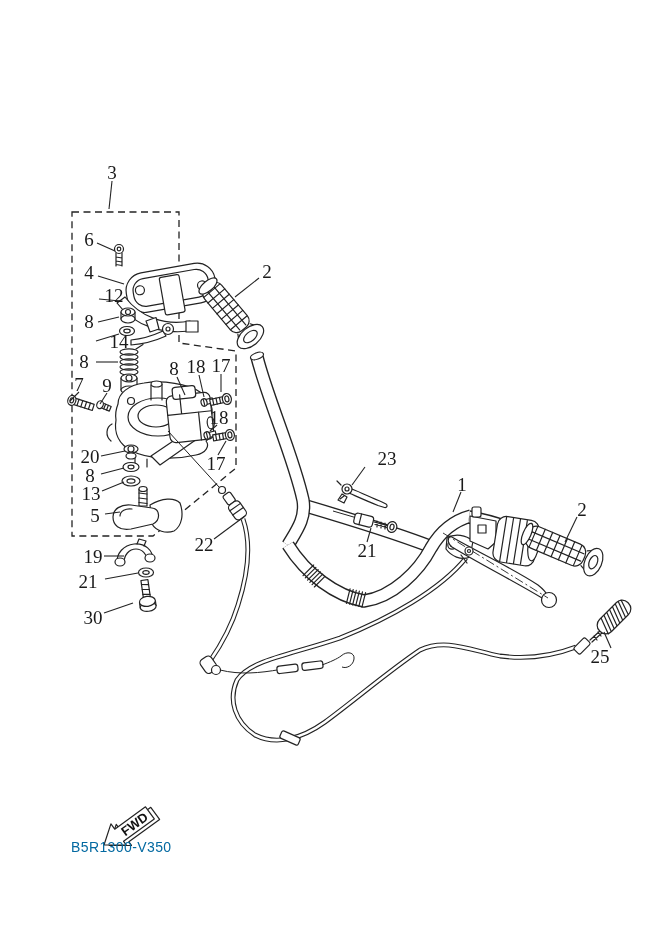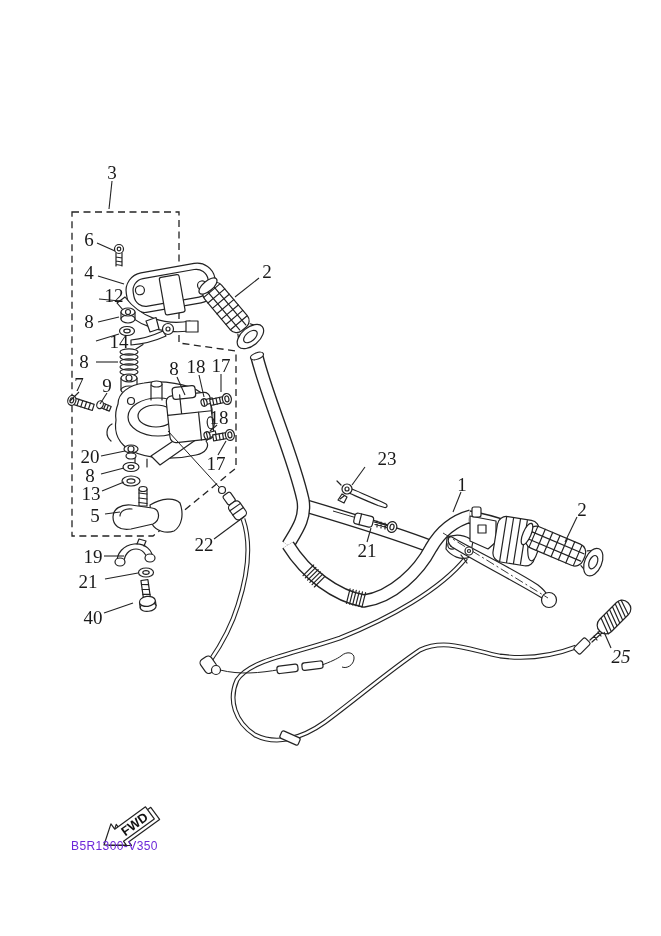--- a/index.html
+++ b/index.html
@@ -13,21 +13,21 @@
   .dash{fill:none;stroke:#232323;stroke-width:1.3;stroke-dasharray:7 4.5;}
   .bar-o{fill:none;stroke:#232323;stroke-width:13.5;}
   .bar-i{fill:none;stroke:#ffffff;stroke-width:10.8;}
   .cbl-o{fill:none;stroke:#232323;stroke-width:4.8;}
   .cbl-i{fill:none;stroke:#ffffff;stroke-width:2.6;}
   .leader{stroke:#232323;stroke-width:1.1;}
   .dashdot{fill:none;stroke:#232323;stroke-width:.9;stroke-dasharray:9 3 2 3;}
   .plabel{position:absolute;transform:translate(-50%,-50%);font-size:19px;color:#1a1a1a;
           line-height:1;white-space:nowrap;cursor:pointer;}
   .part-code{position:absolute;left:71px;top:839px;font-family:"Liberation Sans",sans-serif;
-             font-size:12px;letter-spacing:.4px;color:#6d28d9;}
+             font-size:14px;letter-spacing:.4px;color:#0369a1;}
   .fwd-text{font-family:"Liberation Sans",sans-serif;font-size:13px;font-weight:bold;fill:#111;}
 </style>
 </head>
 <body>
 
 <div class="stage">
 
 <svg width="661" height="936" viewBox="0 0 661 936">
 
   <path class="dash" d="M72,212 L179,212 L179,343 L236,351 L236,468 L153,536 L72,536 Z"></path>
@@ -362,25 +362,25 @@
       <div class="plabel" style="left: 196px; top: 366px;">18</div>
       <div class="plabel" style="left: 221px; top: 365px;">17</div>
       <div class="plabel" style="left: 219px; top: 417px;">18</div>
       <div class="plabel" style="left: 216px; top: 463px;">17</div>
       <div class="plabel" style="left: 90px; top: 456px;">20</div>
       <div class="plabel" style="left: 90px; top: 475px;">8</div>
       <div class="plabel" style="left: 91px; top: 493px;">13</div>
       <div class="plabel" style="left: 95px; top: 515px;">5</div>
       <div class="plabel" style="left: 93px; top: 556px;">19</div>
       <div class="plabel" style="left: 88px; top: 581px;">21</div>
-      <div class="plabel" style="left: 93px; top: 617px;">40</div>
+      <div class="plabel" style="left: 93px; top: 617px;">30</div>
       <div class="plabel" style="left: 204px; top: 544px;">22</div>
       <div class="plabel" style="left: 387px; top: 458px;">23</div>
       <div class="plabel" style="left: 367px; top: 550px;">21</div>
       <div class="plabel" style="left: 462px; top: 484px;">1</div>
       <div class="plabel" style="left: 267px; top: 271px;">2</div>
       <div class="plabel" style="left: 582px; top: 509px;">2</div>
-      <div class="plabel" style="left: 621px; top: 656px; font-style: italic;">25</div>
+      <div class="plabel" style="left: 600px; top: 656px;">25</div>
     </div>
 
 <div class="part-code">B5R1300-V350</div>
 
 </div>
 
 </body></html>

